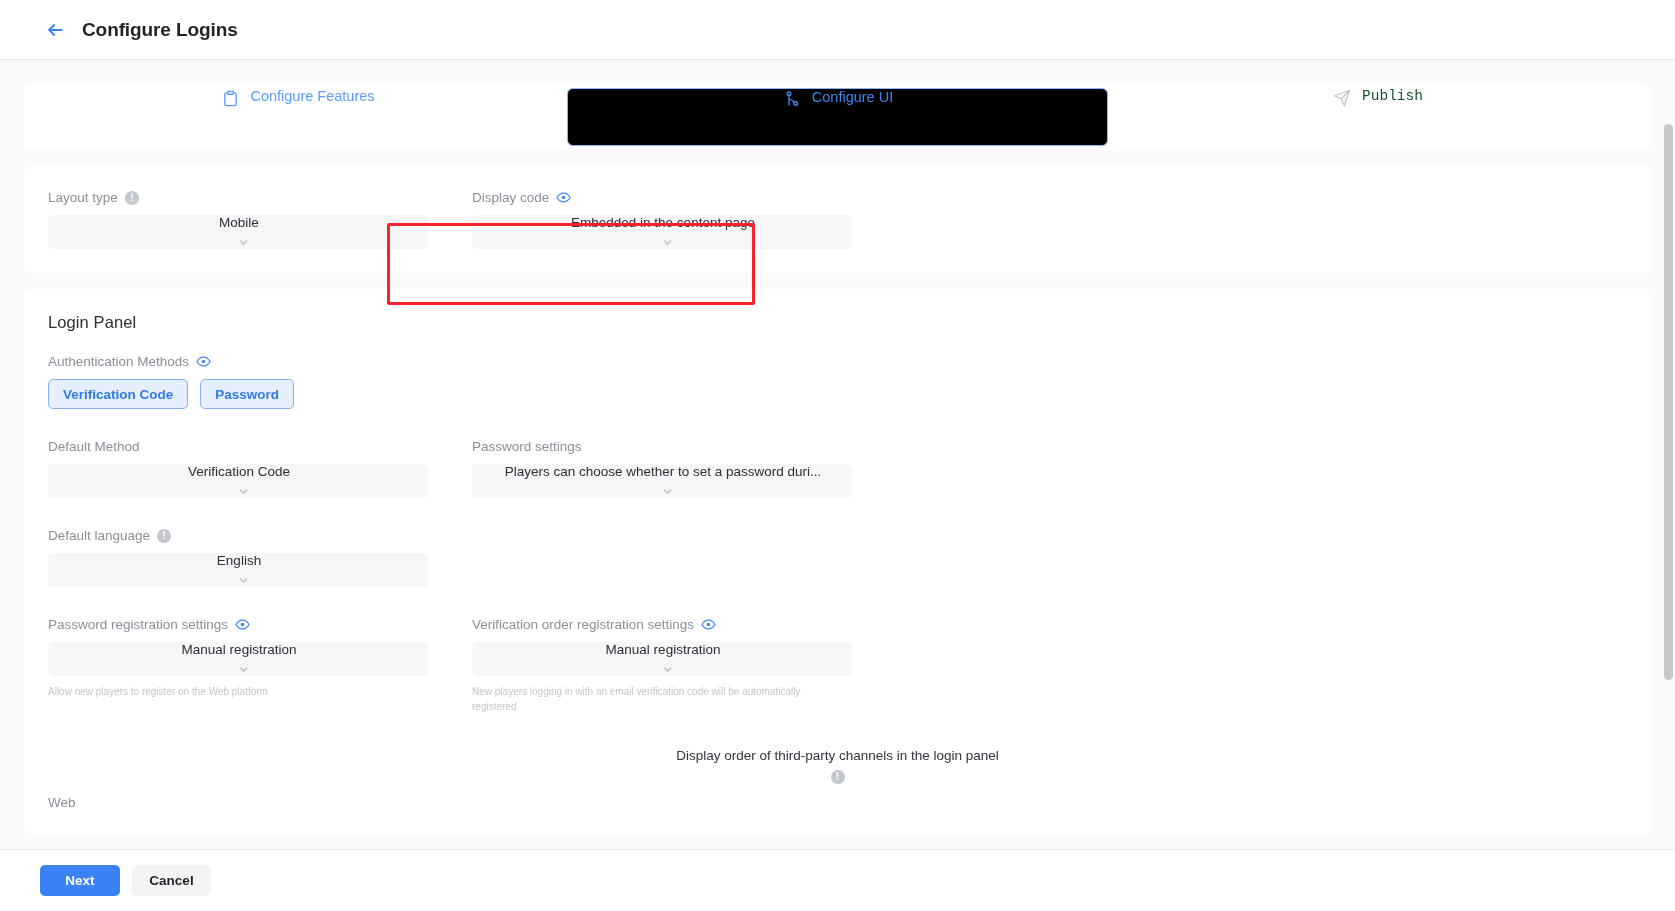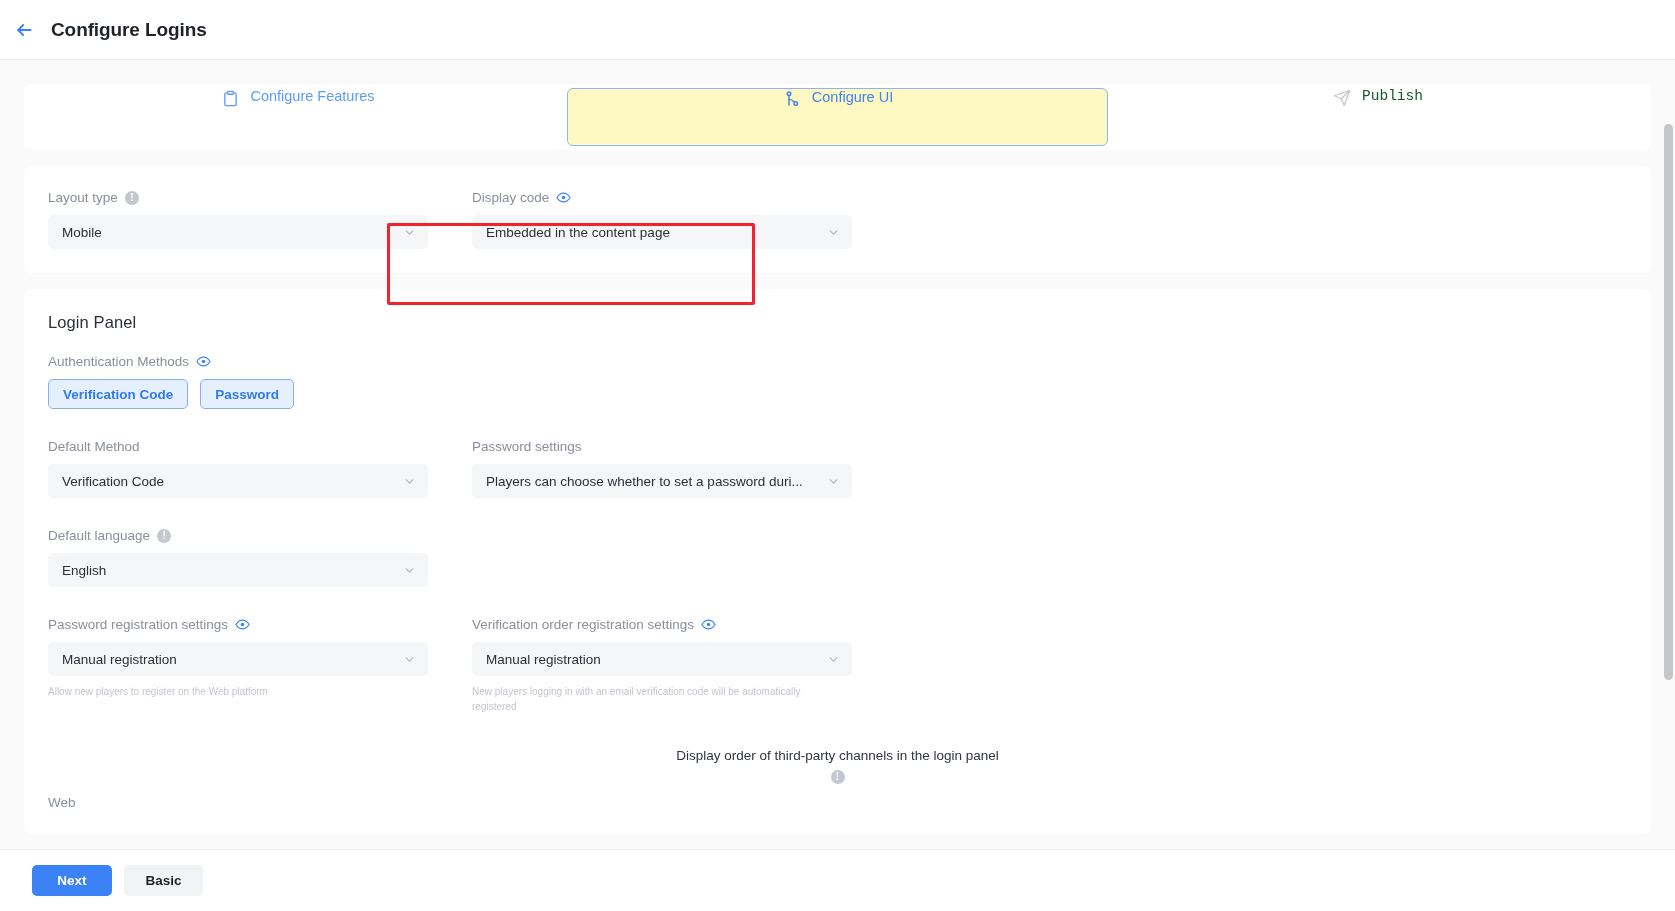--- a/index.html
+++ b/index.html
@@ -21,21 +21,21 @@
     flex-direction: column;
   }
 
   
   .header {
     height: 60px;
     min-height: 60px;
     background: #ffffff;
     display: flex;
     align-items: center;
-    padding-left: 11px;
+    padding-left: 42px;
     border-bottom: 1px solid #ececec;
   }
   .back-arrow {
     width: 26px;
     height: 26px;
     display: flex;
     align-items: center;
     justify-content: center;
     color: #3b82f6;
     cursor: pointer;
@@ -82,21 +82,21 @@
   .step .step-ico {
     display: flex;
     align-items: center;
     justify-content: center;
     width: 20px;
     height: 20px;
   }
   .step.inactive { color: #5b9cf8; }
   .step.inactive .step-ico { color: #5b9cf8; }
   .step.active {
-    background: #fef9c3;
+    background: #000000;
     border: 1px solid #8ab6f5;
     color: #3f85ef;
   }
   .step.active .step-ico { color: #3f85ef; }
   .step.disabled { color: #14532d; font-family: Liberation Mono, monospace; }
   .step.disabled .step-ico { color: #c2c5cc; }
 
   
   .card {
     background: #ffffff;
@@ -136,20 +136,21 @@
     border-radius: 5px;
     display: flex;
     align-items: center;
     justify-content: space-between;
     padding: 0 12px 0 14px;
     font-size: 13.5px;
     color: #2b2f36;
     cursor: pointer;
     overflow: hidden;
     white-space: nowrap;
+    flex-direction: column;
   }
   .select .val { overflow: hidden; text-overflow: ellipsis; white-space: nowrap; }
   .chev { color: #b0b4bb; flex: 0 0 auto; margin-left: 8px; display:flex; }
 
   .helper {
     font-size: 10px;
     color: #c3c6cd;
     margin-top: 9px;
     line-height: 1.45;
     max-width: 350px;
@@ -215,21 +216,21 @@
 
   
   .footer {
     height: 62px;
     min-height: 62px;
     background: #ffffff;
     border-top: 1px solid #ededed;
     display: flex;
     align-items: center;
     gap: 12px;
-    padding-left: 32px;
+    padding-left: 40px;
   }
   .btn {
     height: 31px;
     border-radius: 5px;
     font-size: 13.5px;
     font-weight: bold;
     display: inline-flex;
     align-items: center;
     justify-content: center;
     cursor: pointer;
@@ -472,16 +473,16 @@
 
     <div class="highlight-box" style="left:387px; top:163px; width:368px; height:82px;"></div>
 
     <div class="scrollbar-track">
       <div class="scrollbar-thumb"></div>
     </div>
   </div>
 
   <div class="footer">
     <button class="btn btn-primary">Next</button>
-    <button class="btn btn-ghost">Basic</button>
+    <button class="btn btn-ghost">Cancel</button>
   </div>
 
 </div>
 
 </body></html>

